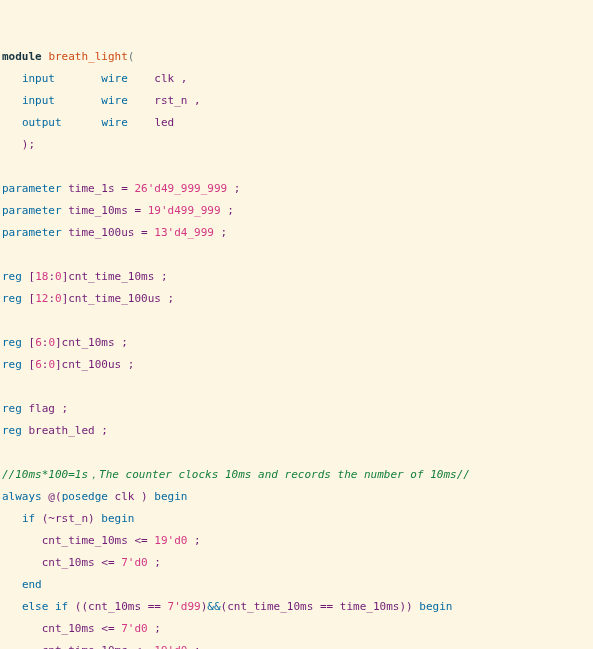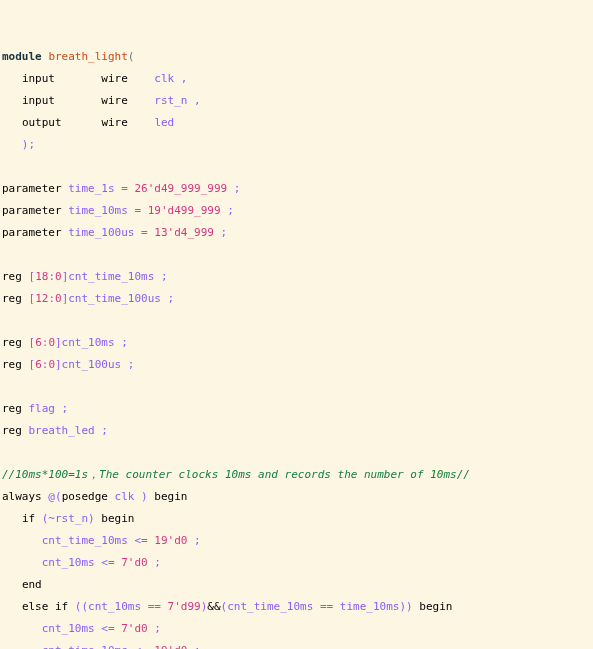--- a/index.html
+++ b/index.html
@@ -22,22 +22,22 @@
     font-size: 11px;
     line-height: 22px;
     white-space: pre;
     letter-spacing: 0px;
   }
   .line {
     height: 22px;
     white-space: pre;
   }
   
-  .tok-plain    { color: #8b5cf6; text-align: center; }
-  .tok-kw       { color: #000000; }
+  .tok-plain    { color: #701a75; text-align: center; }
+  .tok-kw       { color: #0369a1; }
   .tok-kw-strong{ color: #17343f; font-weight: bold; }
   .tok-num      { color: #d33682; }
   .tok-fn       { color: #cb4b16; }
   .tok-comment  { color: #15803d; font-style: italic; }
   .tok-punct    { color: #657b83; }
 </style>
 </head>
 <body>
 
 <div id="code-view">

